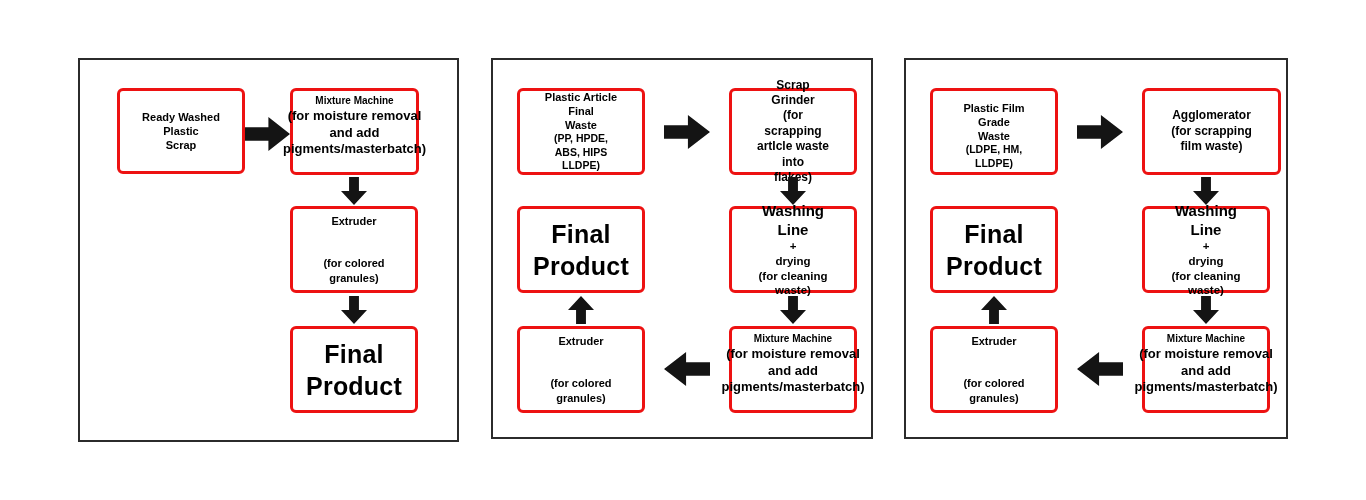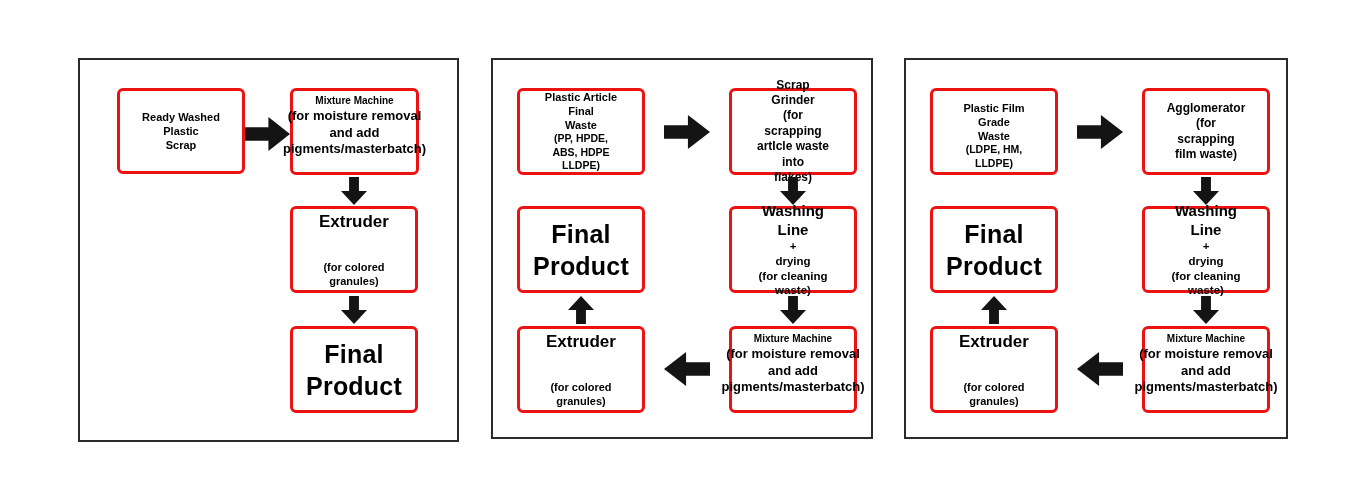--- a/index.html
+++ b/index.html
@@ -28,21 +28,21 @@
     align-items: center;
     justify-content: center;
     text-align: center;
     padding: 2px 21px;
   }
   .node .title, .node .sub { white-space: pre-line; line-height: 1.28; }
   .t-src   { font-size: 11px; }
   .s-src   { font-size: 10.5px; }
   .t-mix   { font-size: 10px; }
   .s-mix   { font-size: 13px; line-height: 1.35; }
-  .t-ext   { font-size: 17px; }
+  .t-ext   { font-size: 11px; }
   .s-ext   { font-size: 11px; margin-top: 28px; }
   .t-final { font-size: 25px; letter-spacing: 0.2px; }
   .t-proc  { font-size: 12px; }
   .s-proc  { font-size: 12px; }
   .t-wash  { font-size: 15px; }
   .s-wash  { font-size: 11.5px; }
   .lift { padding-bottom: 12px; }
   .arrow { position: absolute; background: #141414; }
   .arrow.right { clip-path: polygon(0% 30%, 52% 30%, 52% 0%, 100% 50%, 52% 100%, 52% 70%, 0% 70%); }
   .arrow.left  { clip-path: polygon(100% 30%, 48% 30%, 48% 0%, 0% 50%, 48% 100%, 48% 70%, 100% 70%); }
@@ -73,21 +73,21 @@
     <div class="arrow down" style="left:261px; top:236px; width:26px; height:28px;"></div>
     <div class="node" style="left:210px; top:266px; width:128px; height:87px;">
       <div class="title t-final">Final Product</div>
     </div>
   </div>
 
   <div class="panel" style="left:491px; top:58px; width:382px; height:381px;">
     <div class="node" style="left:24px; top:28px; width:128px; height:87px;">
       <div class="title t-src">Plastic Article Final
 Waste</div>
-      <div class="sub s-src">(PP, HPDE, ABS, HDPE
+      <div class="sub s-src">(PP, HPDE, ABS, HIPS
 LLDPE)</div>
     </div>
     <div class="arrow right" style="left:171px; top:55px; width:46px; height:34px;"></div>
     <div class="node" style="left:236px; top:28px; width:128px; height:87px;">
       <div class="title t-proc">Scrap Grinder</div>
       <div class="sub s-proc">(for scrapping
 artIcle waste into
 flakes)</div>
     </div>
     <div class="arrow down" style="left:287px; top:117px; width:26px; height:28px;"></div>
@@ -114,21 +114,21 @@
     </div>
   </div>
 
   <div class="panel" style="left:904px; top:58px; width:384px; height:381px;">
     <div class="node" style="left:24px; top:28px; width:128px; height:87px;justify-content:flex-end;">
       <div class="title t-src">Plastic Film Grade
 Waste</div>
       <div class="sub s-src">(LDPE, HM, LLDPE)</div>
     </div>
     <div class="arrow right" style="left:171px; top:55px; width:46px; height:34px;"></div>
-    <div class="node" style="left:236px; top:28px; width:128px; height:87px;">
+    <div class="node" style="left:236px; top:28px; width:139px; height:87px;">
       <div class="title t-proc">Agglomerator</div>
       <div class="sub s-proc">(for scrapping
 film waste)</div>
     </div>
     <div class="arrow down" style="left:287px; top:117px; width:26px; height:28px;"></div>
     <div class="node" style="left:236px; top:146px; width:128px; height:87px;">
       <div class="title t-wash">Washing Line</div>
       <div class="sub s-wash">+
 drying
 (for cleaning waste)</div>

